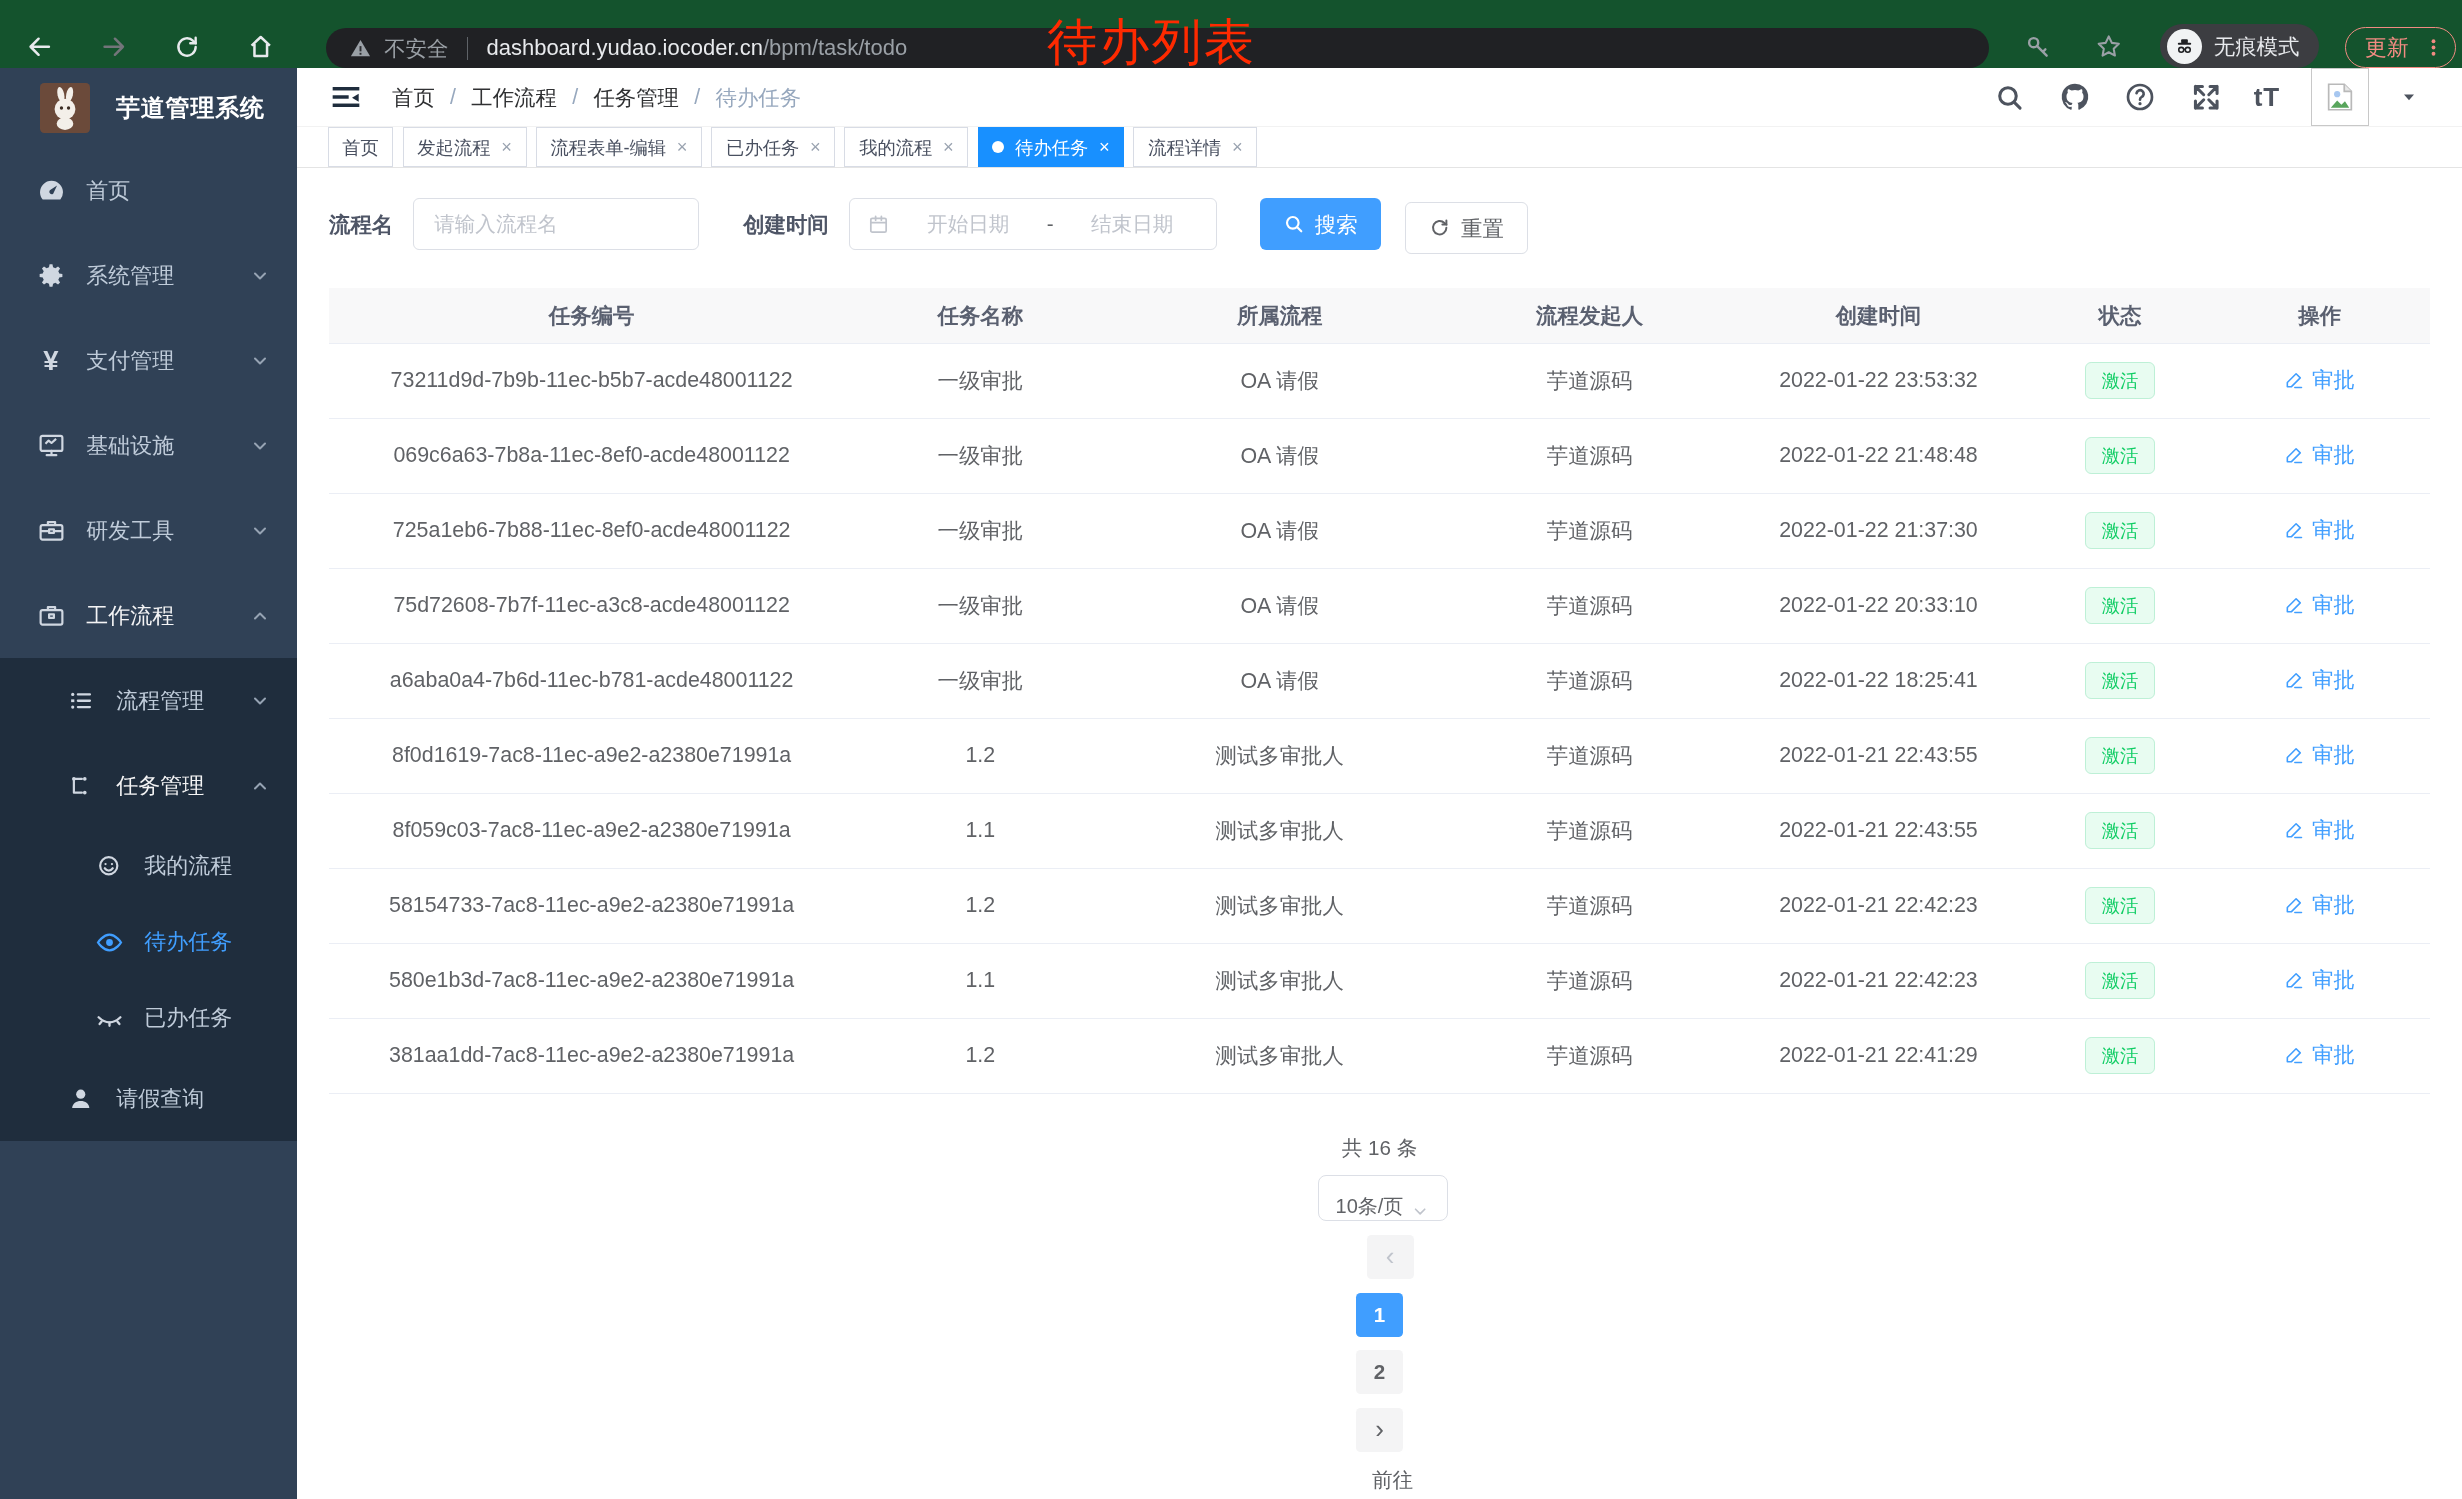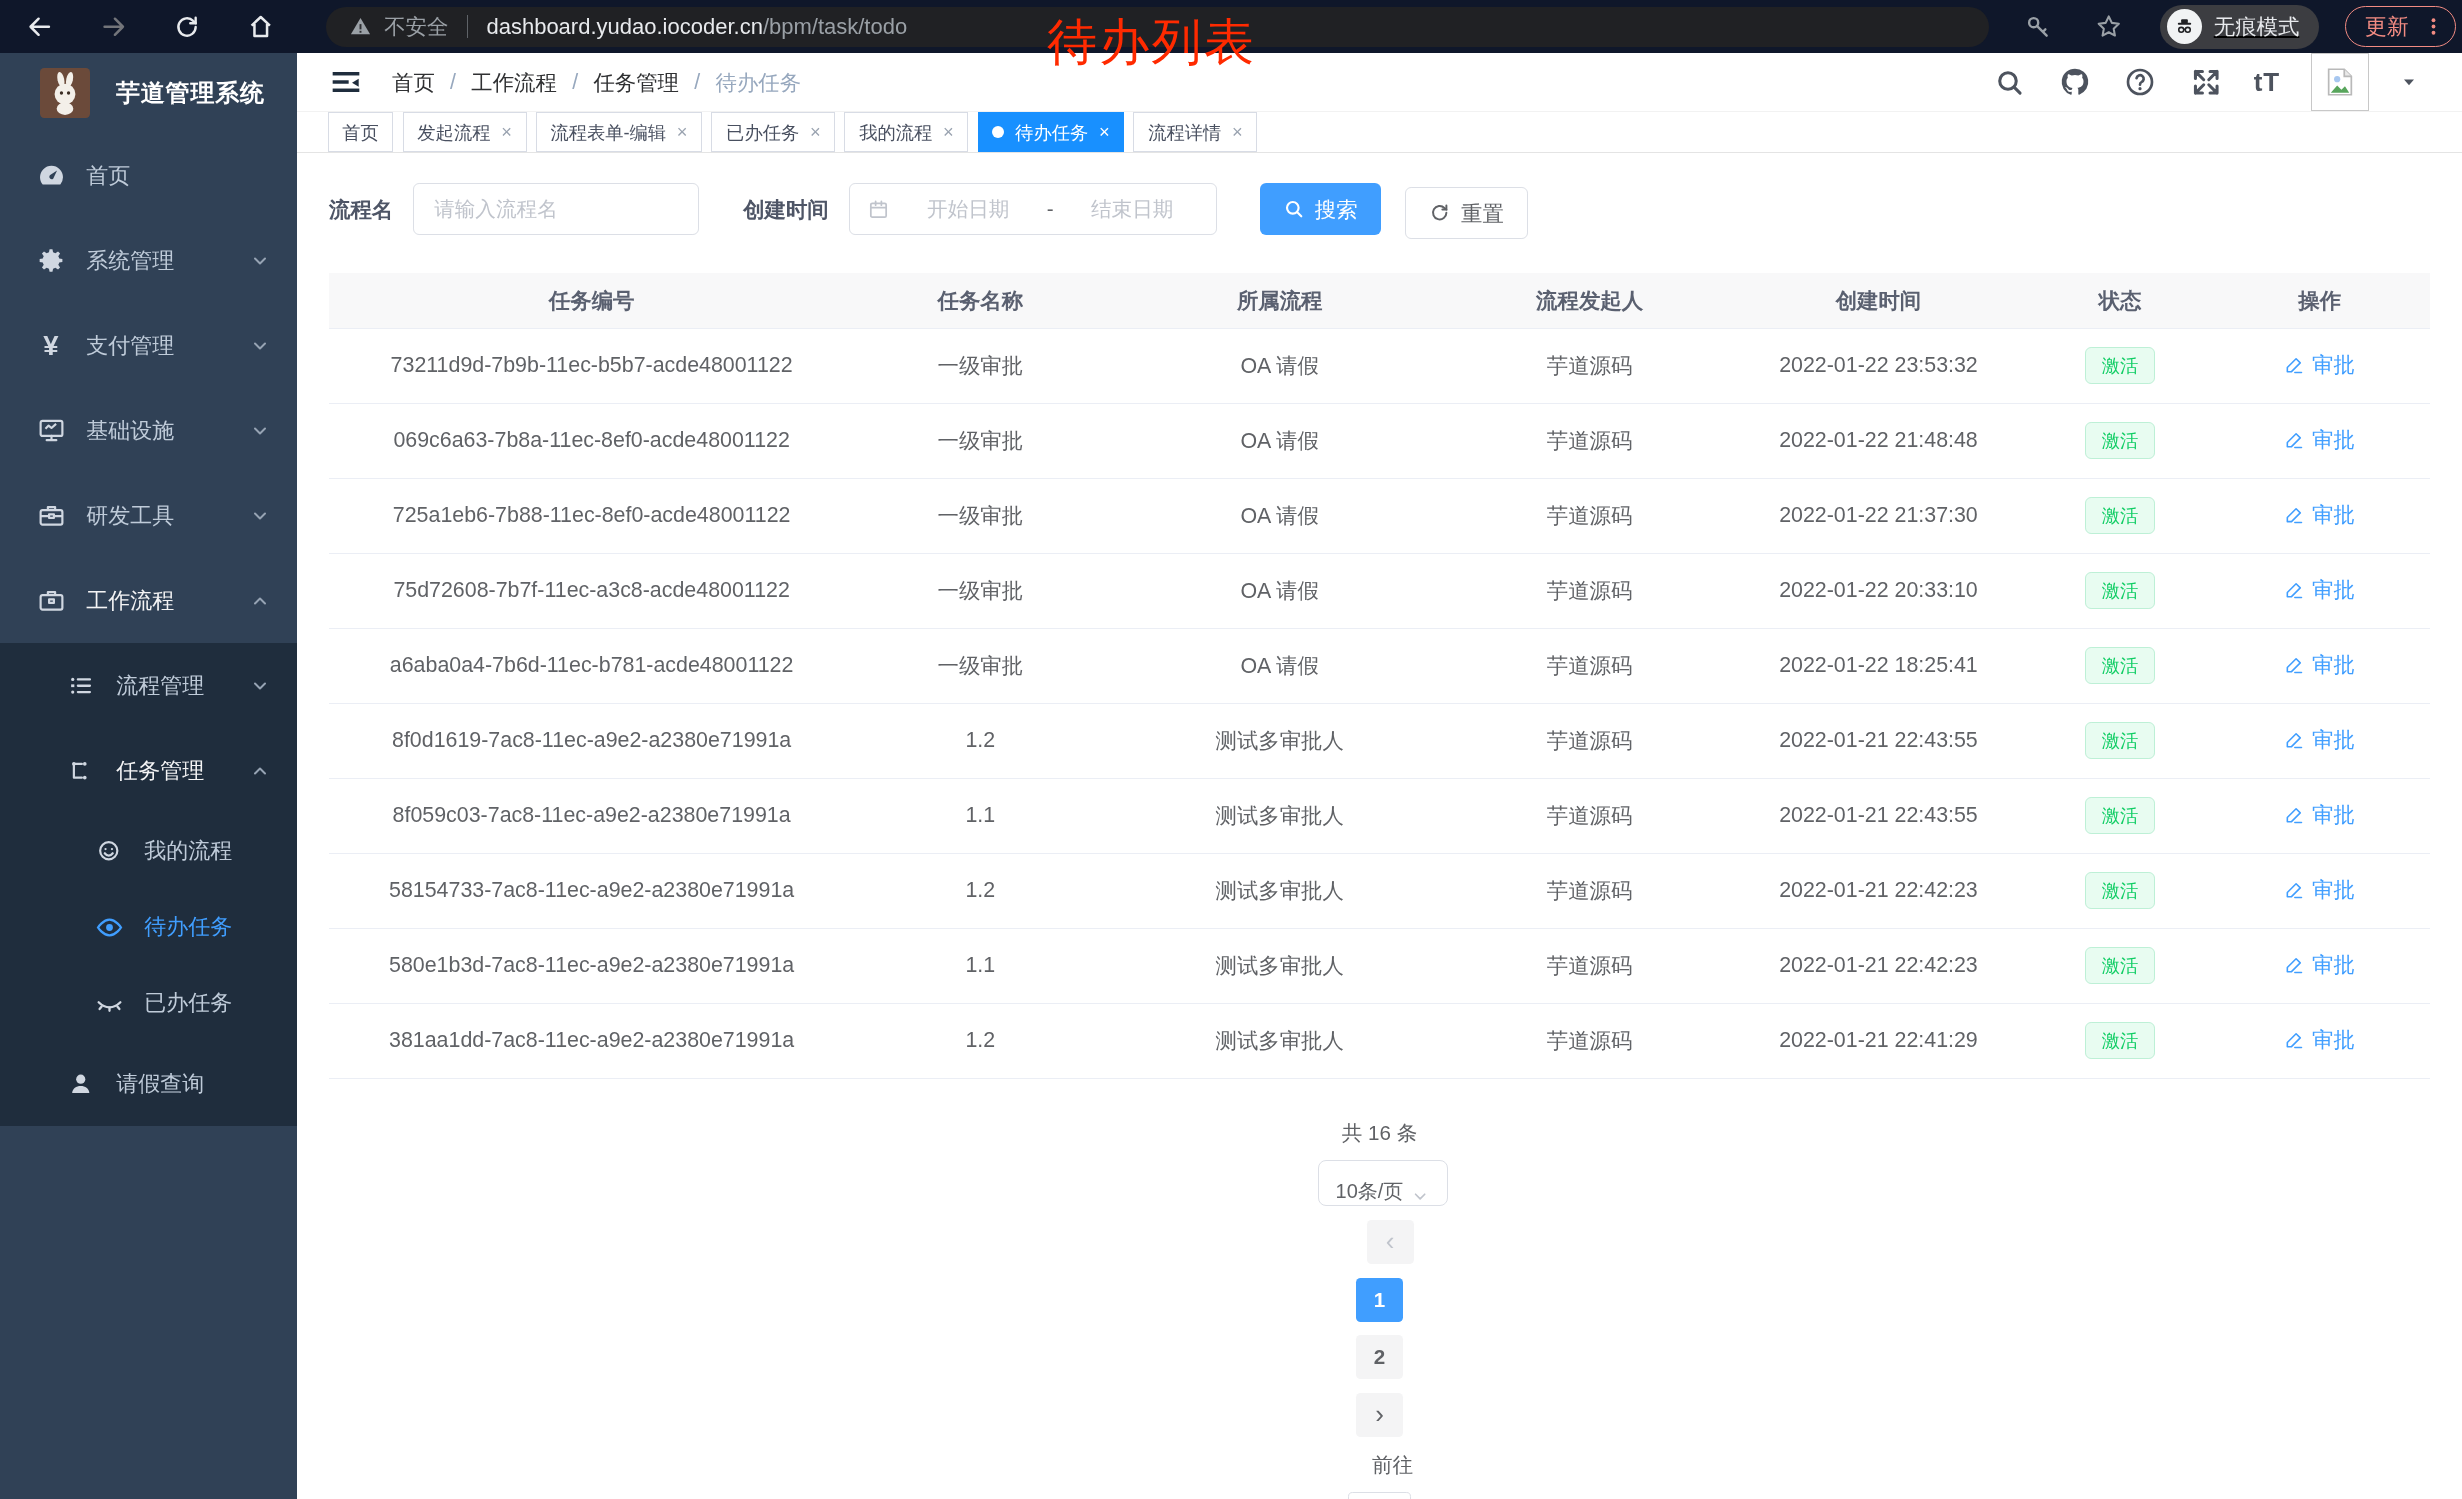--- a/index.html
+++ b/index.html
@@ -1,36 +1,36 @@
 <!DOCTYPE html>
 <html style="font-size:12.2px"><head>
 <meta charset="utf-8">
 <style>
   * { margin:0; padding:0; box-sizing:border-box; }
   html,body { width:2462px; height:1500px; overflow:hidden; background:#fff;
     font-family:"Liberation Sans","DejaVu Sans",sans-serif; }
   .screen { position:relative; width:2462px; height:1500px; }
 
   
-  .browser-bar { height:53px; background:#0f172a; display:flex; align-items:center;
+  .browser-bar { height:68px; background:#14532d; display:flex; align-items:flex-end;
     padding:0 30.5px 0 18.3px; position:relative; z-index:5; }
   .nav-btn { width:43px; height:43px; margin-right:30.5px; display:flex; align-items:center;
     justify-content:center; background:transparent; border:none; color:#e8eaed; cursor:pointer; flex:none; }
   .nav-btn.disabled { color:#73757a; }
   .url-pill { width:1663px; height:40px; background:#202124; border-radius:21.4px;
     display:flex; align-items:center; padding:0 23px; margin-left:13.7px; flex:none; }
   .warn-icon { margin-right:12.2px; display:flex; }
   .security-label { color:#9aa0a6; font-size:21.4px; margin-right:18.3px; }
   .url-divider { width:1.5px; height:23px; background:#5f6368; margin-right:18.3px; }
   .url-text { font-size:22px; color:#e8eaed; white-space:nowrap; }
   .url-text .path { color:#9aa0a6; }
   .chrome-ico { width:43px; height:43px; display:flex; align-items:center; justify-content:center;
     color:#9aa0a6; background:transparent; border:none; cursor:pointer; flex:none; margin-left:27.5px; }
   .incog-pill { height:44px; background:#3c3d41; border-radius:23px; display:flex; align-items:center;
-    gap:12.2px; padding:0 20px 0 6.1px; margin-left:30.5px; flex:none;text-decoration:underline; }
+    gap:12.2px; padding:0 20px 0 6.1px; margin-left:30.5px; flex:none; }
   .incog-circle { width:35px; height:35px; border-radius:50%; background:#f1f3f4;
     display:flex; align-items:center; justify-content:center; }
   .incog-label { color:#e8eaed; font-size:21.4px; }
   .update-pill { height:41px; border:1.5px solid #f28b82; border-radius:22px; color:#f28b82;
     display:flex; align-items:center; gap:13.7px; padding:0 9.2px 0 18.3px; margin-left:26px;
     font-size:22px; background:transparent; cursor:pointer; flex:none; }
 
   
   .annotation { position:absolute; left:1047px; top:10.7px; z-index:50; color:#ff2a00;
     font-size:50px; font-weight:500; letter-spacing:2.3px; line-height:1.25; pointer-events:none; }

